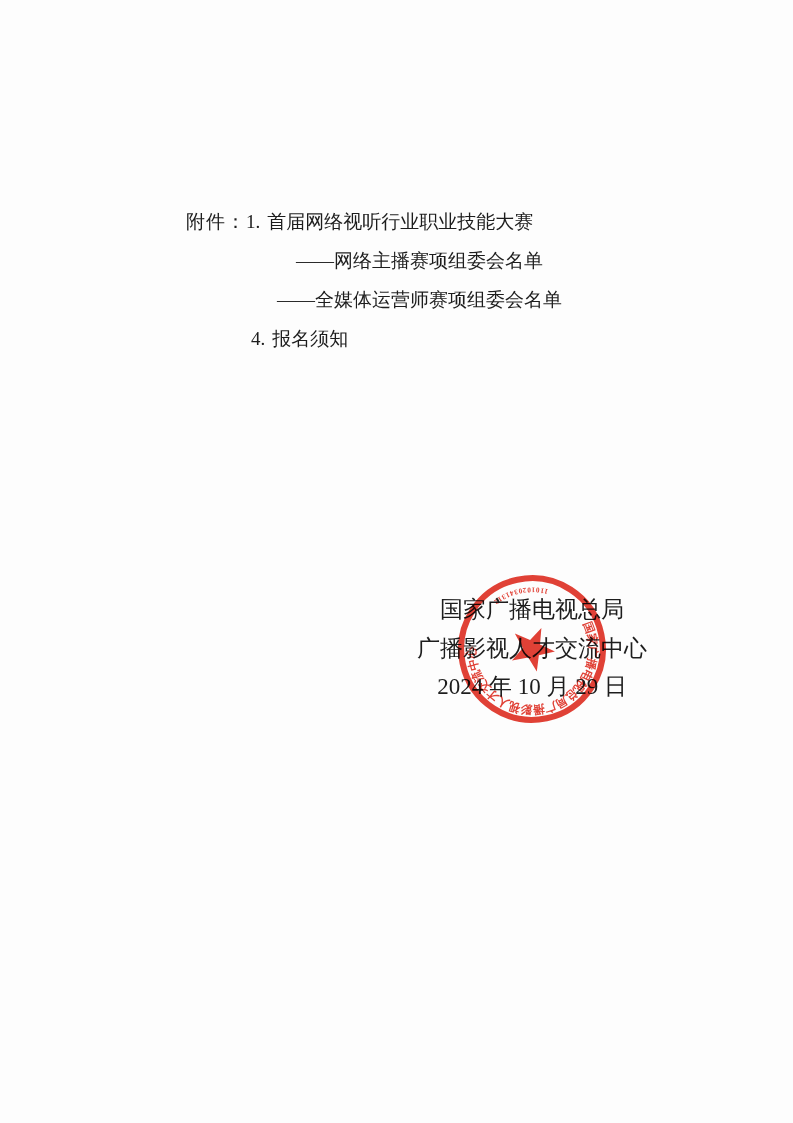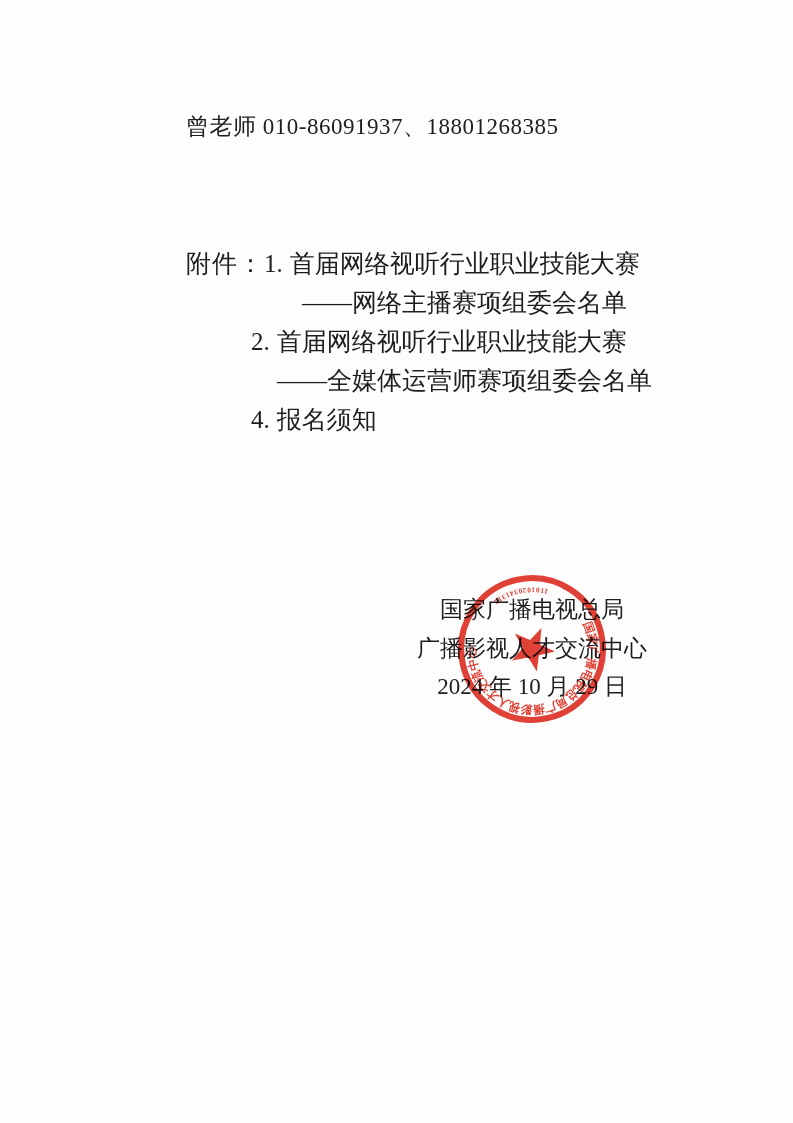--- a/index.html
+++ b/index.html
@@ -22,24 +22,23 @@
     top: 84px;
     font-size: 23px;
     line-height: 39px;
     letter-spacing: 0.5px;
     white-space: nowrap;
   }
   .attachments {
     position: absolute;
     left: 186px;
     top: 202px;
-    font-size: 25px;
+    font-size: 19px;
     line-height: 39px;
     white-space: nowrap;
-    margin-top: 42px;
   }
   .attachments .line.item { padding-left: 65px; }
   .attachments .line.sub  { padding-left: 91px; text-align: center; }
   .attachments .sub:empty { display: none; }
   .attachments .num { margin-right: 7px; }
   .attachments .label { letter-spacing: 1px; }
   .signature {
     position: absolute;
     left: 382px;
     top: 591px;
@@ -62,31 +61,27 @@
   .seal text {
     font-family: "Liberation Serif", "DejaVu Serif", serif;
     font-weight: bold;
   }
 </style>
 </head>
 <body>
 
 <div class="page">
 
-  <p class="contact">曾老师 010-86091937、18801268385</p>
 
   <div class="attachments">
     <div class="line first">
       <span class="label">附件：</span><span class="num">1.</span><span>首届网络视听行业职业技能大赛</span>
     </div>
     <div class="line sub">——网络主播赛项组委会名单</div>
 
-    <div class="line item">
-      <span class="num">2.</span><span>首届网络视听行业职业技能大赛</span>
-    </div>
 
     <div class="line sub">——全媒体运营师赛项组委会名单</div>
 
     <div class="line item">
       <span class="num">4.</span><span>报名须知</span>
     </div>
 
   </div>
 
   <div class="signature">

